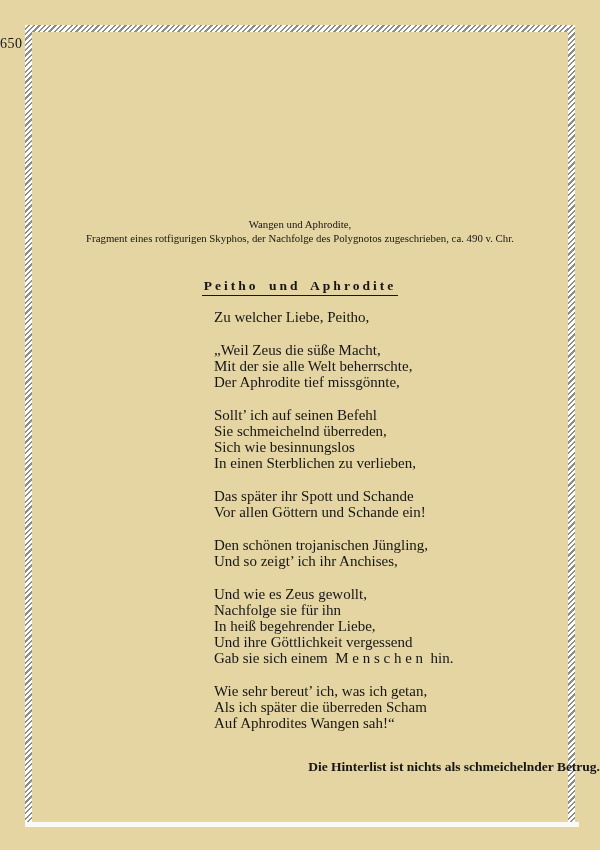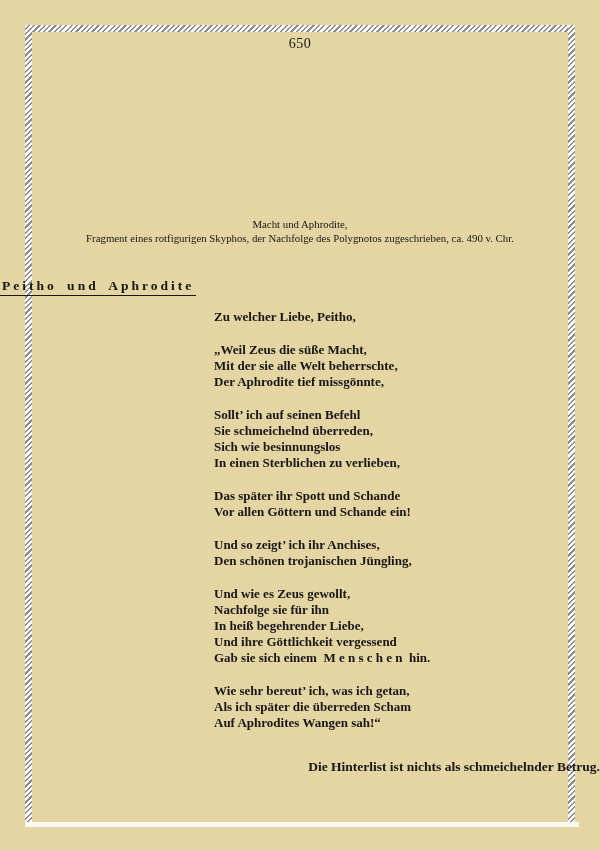--- a/index.html
+++ b/index.html
@@ -24,39 +24,39 @@
       var(--border-base) 0px, var(--border-base) 2.2px,
       var(--stripe) 2.2px, var(--stripe) 3.8px);
   }
   .edge-top{position:absolute;top:0;left:0;right:0;height:7px;}
   .edge-left{position:absolute;top:0;left:0;bottom:5px;width:7px;}
   .edge-right{position:absolute;top:0;right:0;bottom:5px;width:7px;}
   .edge-bottom{position:absolute;bottom:0;left:0;right:-4px;height:5px;background:#fbf9f1;}
   
   .page-number{
     position:absolute;top:36px;left:0;right:0;
-    text-align:center;font-size:14px;letter-spacing:0.5px;
+    text-align:left;font-size:14px;letter-spacing:0.5px;
   }
   .caption{
     position:absolute;top:218px;left:0;right:0;
     text-align:center;font-size:10.8px;line-height:13.5px;
   }
   .poem-heading{
-    position:absolute;top:276px;left:0;right:0;
+    position:absolute;top:276px;left:0;right:0;text-align:center;
   }
   .poem-heading span{
     display:inline-block;
     font-size:13.5px;font-weight:bold;
     letter-spacing:3px;word-spacing:4px;
     padding:0 2px 1px 2px;
     border-bottom:1.6px solid var(--text);
   }
   .poem-body{
     position:absolute;left:214px;top:309px;right:20px;
-    font-size:13px;font-weight:bold;line-height:16px;
+    font-size:15px;font-weight:normal;line-height:16px;
   }
   .stanza{margin-bottom:17px;}
   .poem-line{white-space:pre-wrap;}
   .poem-closing{
     position:absolute;top:759px;left:0;right:0;
     text-align:right;padding-left:36px;
     font-size:13.5px;font-weight:bold;
   }
 </style>
 </head>
@@ -65,21 +65,21 @@
 <div class="frame">
   <div class="edge-top striped"></div>
   <div class="edge-left striped"></div>
   <div class="edge-right striped"></div>
   <div class="edge-bottom"></div>
 </div>
 
 <div class="page-number">650</div>
 
 <div class="caption">
-  <div>Macht und Aphrodite,</div>
+  <div>Wangen und Aphrodite,</div>
   <div>Fragment eines rotfigurigen Skyphos, der Nachfolge des Polygnotos zugeschrieben, ca. 490 v. Chr.</div>
 </div>
 
 <div class="poem-heading">
   <span>Peitho und Aphrodite</span>
 </div>
 
 <div class="poem-body">
     <div class="stanza">
       <div class="poem-line">Zu welcher Liebe, Peitho,</div>
@@ -93,22 +93,22 @@
       <div class="poem-line">Sollt’ ich auf seinen Befehl</div>
       <div class="poem-line">Sie schmeichelnd überreden,</div>
       <div class="poem-line">Sich wie besinnungslos</div>
       <div class="poem-line">In einen Sterblichen zu verlieben,</div>
     </div>
     <div class="stanza">
       <div class="poem-line">Das später ihr Spott und Schande</div>
       <div class="poem-line">Vor allen Göttern und Schande ein!</div>
     </div>
     <div class="stanza">
+      <div class="poem-line">Den schönen trojanischen Jüngling,</div>
       <div class="poem-line">Und so zeigt’ ich ihr Anchises,</div>
-      <div class="poem-line">Den schönen trojanischen Jüngling,</div>
     </div>
     <div class="stanza">
       <div class="poem-line">Und wie es Zeus gewollt,</div>
       <div class="poem-line">Nachfolge sie für ihn</div>
       <div class="poem-line">In heiß begehrender Liebe,</div>
       <div class="poem-line">Und ihre Göttlichkeit vergessend</div>
       <div class="poem-line">Gab sie sich einem  M e n s c h e n  hin.</div>
     </div>
     <div class="stanza">
       <div class="poem-line">Wie sehr bereut’ ich, was ich getan,</div>

